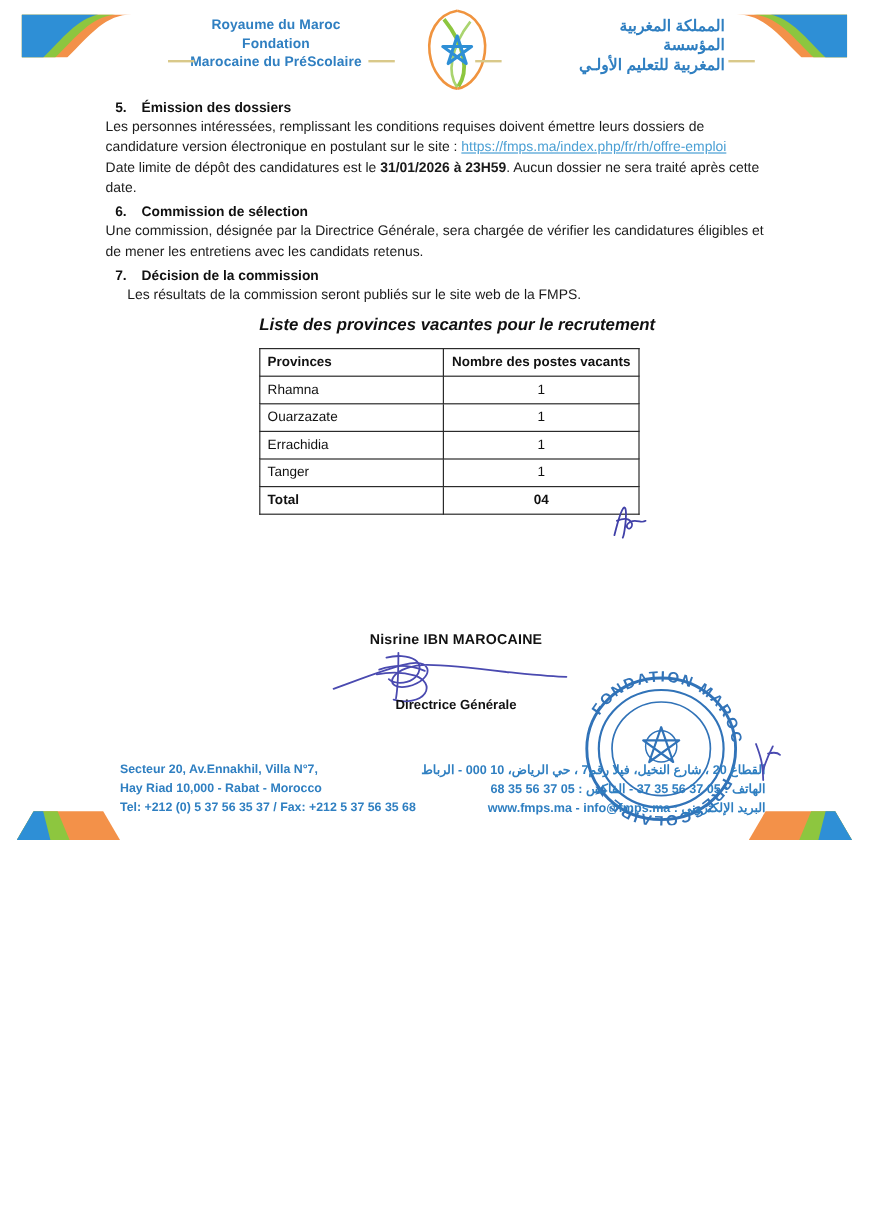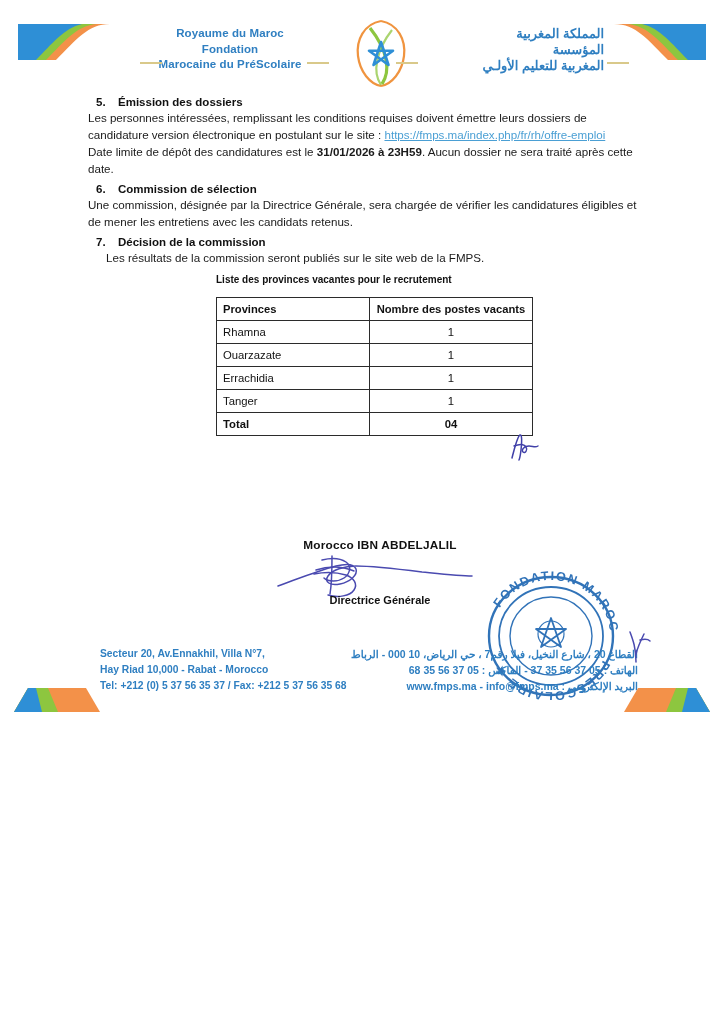--- a/index.html
+++ b/index.html
@@ -9,21 +9,21 @@
     background: #ffffff;
   }
   body {
     font-family: "Liberation Sans", sans-serif;
     color: #111111;
   }
   .page {
     position: relative;
     width: 724px;
     height: 724px;
-    margin: 12px auto;
+    margin: 0 auto;
     background: #ffffff;
     overflow: hidden;
   }
 
   
   .header {
     position: absolute;
     left: 0; top: 0;
     width: 724px;
     height: 80px;
@@ -116,25 +116,26 @@
   .bold { font-weight: bold; }
 
   
   .table-wrap {
     position: absolute;
     left: 216px;
     top: 262px;
     width: 290px;
   }
   .table-title {
-    font-size: 10px;
+    font-size: 14px;
     font-weight: bold;
     color: #111;
     margin: 0 0 12px 0;
     white-space: nowrap;
+    font-style: italic;
   }
   table.provinces {
     border-collapse: collapse;
     width: 290px;
     table-layout: fixed;
   }
   table.provinces td {
     border: 1px solid #2b2b2b;
     height: 22px;
     font-size: 11.3px;
@@ -347,21 +348,21 @@
   </div>
 
   <div class="paraph">
     <svg width="44" height="32" viewBox="0 0 44 32">
       <path d="M4 28 C7 16 10 6 12 5 C14 4 14 12 13 20 C12.4 25 12 28 11 30" fill="none" stroke="#4040a8" stroke-width="1.5" stroke-linecap="round"></path>
       <path d="M6 16 C11 14 16 14 18 17 C20 20 17 24 15 22 C13 20 16 16 21 16 C25 16 27 18 30 16" fill="none" stroke="#4040a8" stroke-width="1.4" stroke-linecap="round"></path>
     </svg>
   </div>
 
   <div class="signature-block">
-    <div class="sig-name">Morocco IBN ABDELJALIL</div>
+    <div class="sig-name">Nisrine IBN MAROCAINE</div>
     <div class="sig-scribble">
       <svg width="210" height="54" viewBox="0 0 210 54">
         <g fill="none" stroke="#4a4ab0" stroke-width="1.5" stroke-linecap="round" stroke-linejoin="round">
           <path d="M8 34 C30 26 50 18 66 14 C78 11 84 12 86 17 C88 23 80 30 70 32 C60 34 54 30 58 24 C62 18 74 14 86 14 C104 14 128 17 152 20 C172 22 190 24 202 24"></path>
           <path d="M52 8 C60 6 70 6 76 10 C82 14 80 22 74 26 C68 30 58 30 54 26"></path>
           <path d="M44 22 C54 20 66 20 76 23 C84 26 88 32 84 38 C80 44 68 46 58 43"></path>
           <path d="M62 4 C62 18 62 30 60 42"></path>
           <path d="M46 18 C58 14 72 14 84 19"></path>
         </g>
       </svg>

